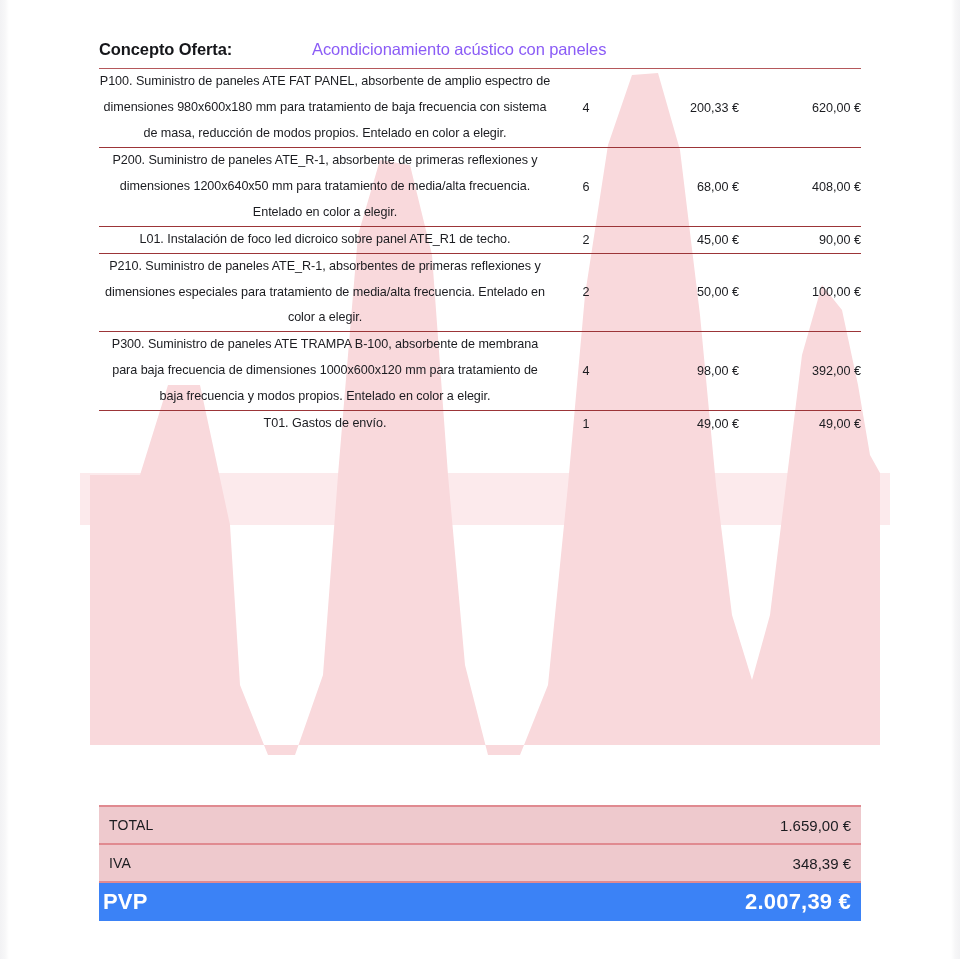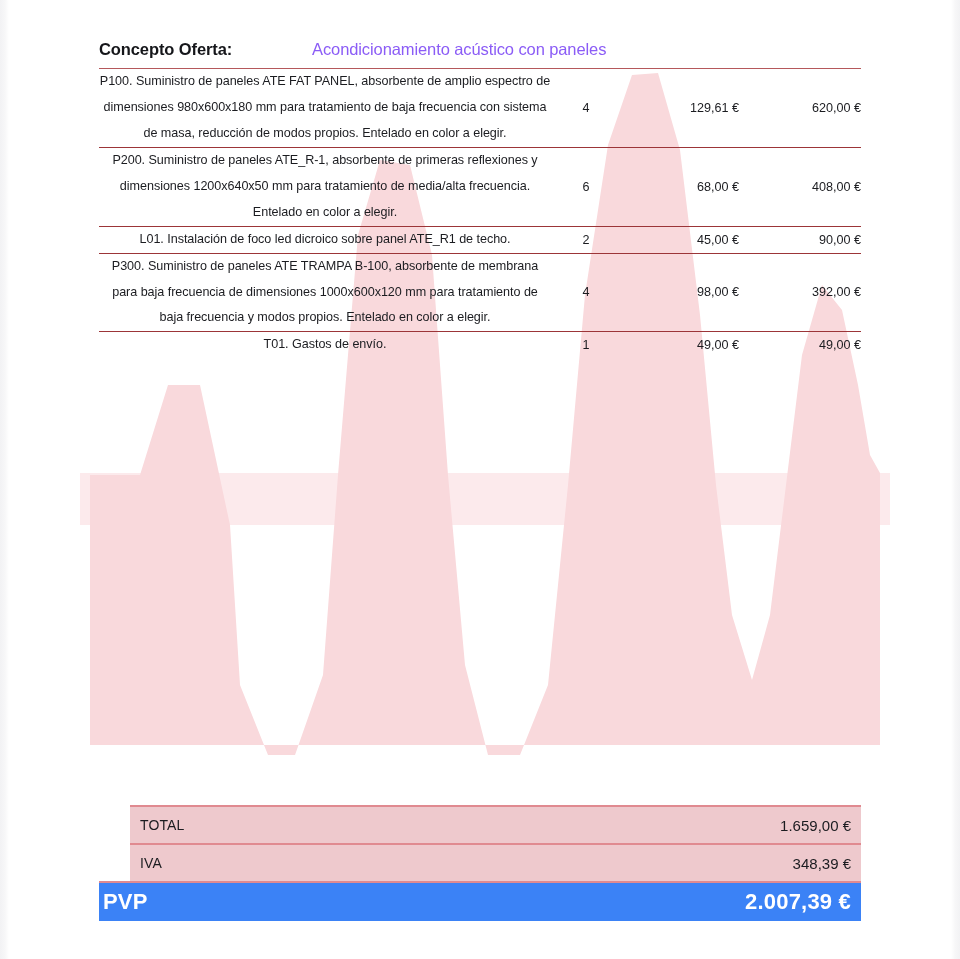--- a/index.html
+++ b/index.html
@@ -140,21 +140,20 @@
     box-sizing: border-box;
   }
   .total-line .t-label { text-align: left; }
   .total-line .t-value { text-align: right; }
 
   .total-line.tone-light {
     background: #eec9cd;
     height: 38px;
     padding: 0 10px 0 10px;
     border-top: 2px solid #e08a90;
-    margin-left: 31px;
   }
   .total-line.tone-light .t-label {
     font-size: 14px;
     color: #1b1c20;
     letter-spacing: 0.1px;
   }
   .total-line.tone-light .t-value {
     font-size: 15px;
     color: #1b1c20;
   }
@@ -240,38 +239,44 @@
       <span class="label">Concepto Oferta:</span>
       <span class="value">Acondicionamiento acústico con paneles</span>
     </div>
 
     <table id="items-table">
       <tbody>
 
         <tr class="item-row">
           <td class="c-desc">P100. Suministro de paneles ATE FAT PANEL, absorbente de amplio espectro de dimensiones 980x600x180 mm para tratamiento de baja frecuencia con sistema de masa, reducción de modos propios. Entelado en color a elegir.</td>
           <td class="c-qty">4</td>
-          <td class="c-unit">129,61 €</td>
+          <td class="c-unit">200,33 €</td>
           <td class="c-total">620,00 €</td>
         </tr>
 
         <tr class="item-row">
           <td class="c-desc">P200. Suministro de paneles ATE_R-1, absorbente de primeras reflexiones y dimensiones 1200x640x50 mm para tratamiento de media/alta frecuencia. Entelado en color a elegir.</td>
           <td class="c-qty">6</td>
           <td class="c-unit">68,00 €</td>
           <td class="c-total">408,00 €</td>
         </tr>
 
         <tr class="item-row">
           <td class="c-desc">L01. Instalación de foco led dicroico sobre panel ATE_R1 de techo.</td>
           <td class="c-qty">2</td>
           <td class="c-unit">45,00 €</td>
           <td class="c-total">90,00 €</td>
         </tr>
 
+        <tr class="item-row">
+          <td class="c-desc">P210. Suministro de paneles ATE_R-1, absorbentes de primeras reflexiones y dimensiones especiales para tratamiento de media/alta frecuencia. Entelado en color a elegir.</td>
+          <td class="c-qty">2</td>
+          <td class="c-unit">50,00 €</td>
+          <td class="c-total">100,00 €</td>
+        </tr>
 
         <tr class="item-row">
           <td class="c-desc">P300. Suministro de paneles ATE TRAMPA B-100, absorbente de membrana para baja frecuencia de dimensiones 1000x600x120 mm para tratamiento de baja frecuencia y modos propios. Entelado en color a elegir.</td>
           <td class="c-qty">4</td>
           <td class="c-unit">98,00 €</td>
           <td class="c-total">392,00 €</td>
         </tr>
 
         <tr class="item-row">
           <td class="c-desc">T01. Gastos de envío.</td>

